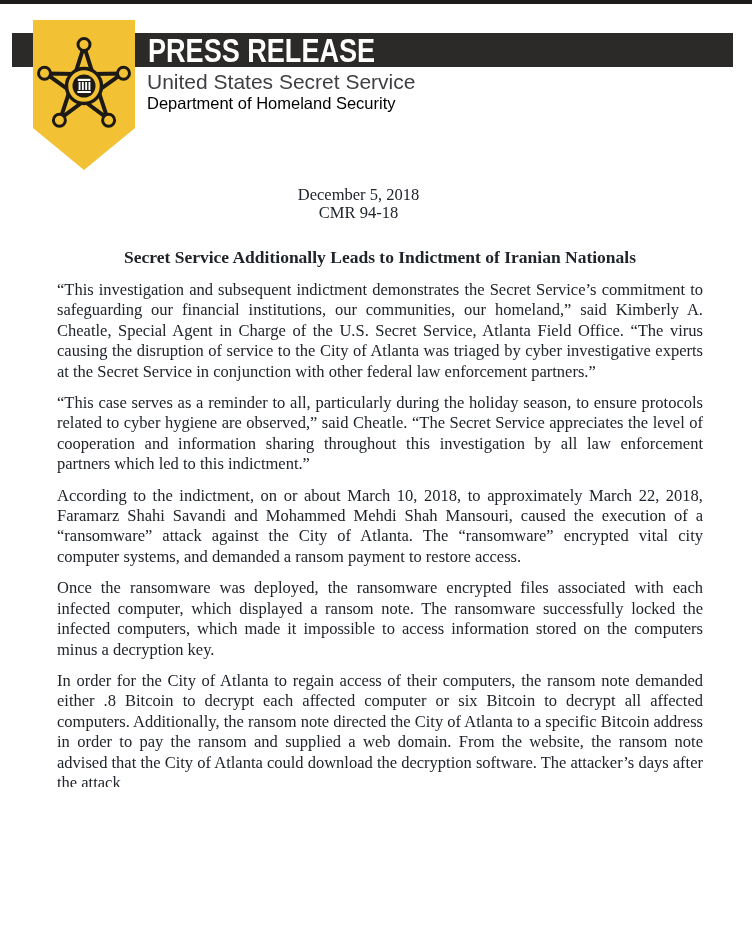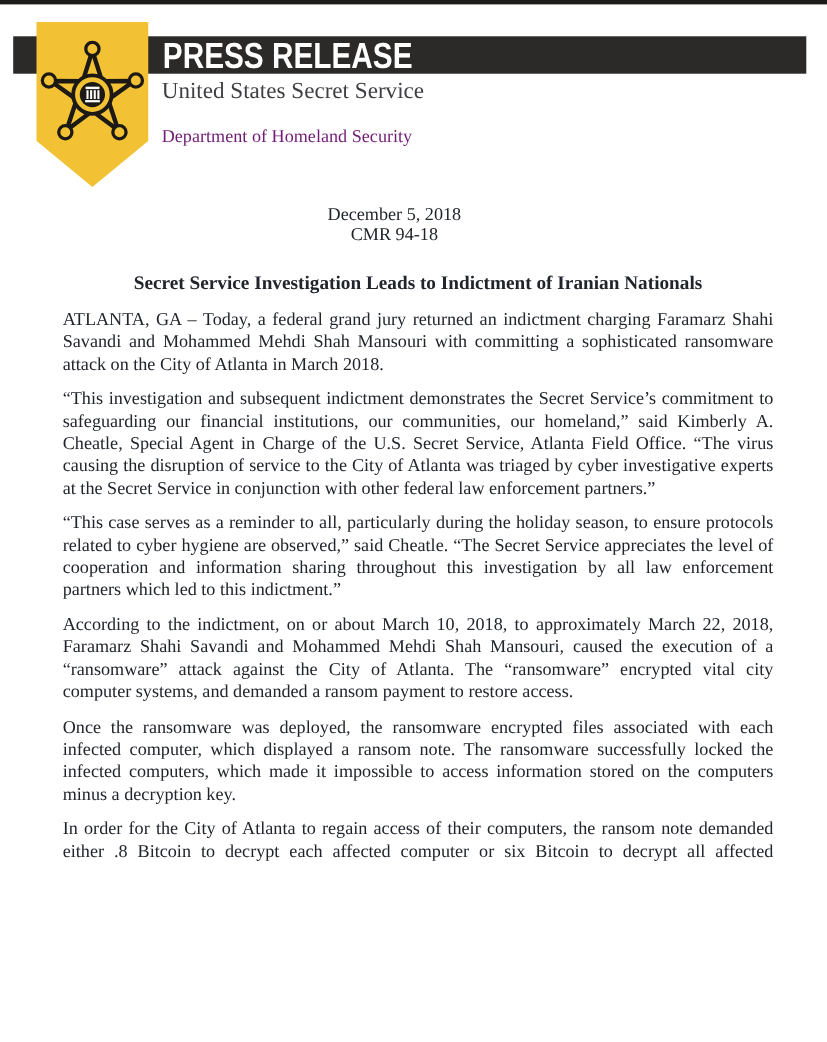--- a/index.html
+++ b/index.html
@@ -38,25 +38,25 @@
     transform-origin: left center;
   }
   .badge {
     position: absolute;
     top: 20px; left: 33px;
     width: 102px; height: 150px;
   }
   .agency {
     position: absolute;
     left: 147px; top: 70px;
-    font-family: Liberation Serif, serif;
+    font-family: Liberation Sans, sans-serif;
     white-space: nowrap;
   }
   .agency-name  { font-size: 21px;   line-height: 24px; color: #3f3e43; }
-  .agency-dept  { font-size: 16.5px; line-height: 19px; color: #701a75; margin-top: 20px; }
+  .agency-dept  { font-size: 16.5px; line-height: 19px; color: #000000; }
 
   
   .content {
     position: absolute;
     left: 57px; top: 186px;
     width: 646px;
     color: #20242b;
   }
   .date-block {
     text-align: center;
@@ -123,25 +123,24 @@
   </div>
 
   <div class="content">
 
     <div class="date-block">
       <div>December 5, 2018</div>
       <div>CMR 94-18</div>
     </div>
 
     <div class="doc-title">
-      <div>Secret Service Investigation Leads to Indictment of Iranian Nationals</div>
+      <div>Secret Service Additionally Leads to Indictment of Iranian Nationals</div>
     </div>
 
     <div class="paragraphs">
-      <p>ATLANTA, GA – Today, a federal grand jury returned an indictment charging Faramarz Shahi Savandi and Mohammed Mehdi Shah Mansouri with committing a sophisticated ransomware attack on the City of Atlanta in March 2018.</p>
       <p>“This investigation and subsequent indictment demonstrates the Secret Service’s commitment to safeguarding our financial institutions, our communities, our homeland,” said Kimberly A. Cheatle, Special Agent in Charge of the U.S. Secret Service, Atlanta Field Office.  “The virus causing the disruption of service to the City of Atlanta was triaged by cyber investigative experts at the Secret Service in conjunction with other federal law enforcement partners.”</p>
       <p>“This case serves as a reminder to all, particularly during the holiday season, to ensure protocols related to cyber hygiene are observed,” said Cheatle. “The Secret Service appreciates the level of cooperation and information sharing throughout this investigation by all law enforcement partners which led to this indictment.”</p>
       <p>According to the indictment, on or about March 10, 2018, to approximately March 22, 2018, Faramarz Shahi Savandi and Mohammed Mehdi Shah Mansouri, caused the execution of a “ransomware” attack against the City of Atlanta. The “ransomware” encrypted vital city computer systems, and demanded a ransom payment to restore access.</p>
       <p>Once the ransomware was deployed, the ransomware encrypted files associated with each infected computer, which displayed a ransom note.  The ransomware successfully locked the infected computers, which made it impossible to access information stored on the computers minus a decryption key.</p>
       <p>In order for the City of Atlanta to regain access of their computers, the ransom note demanded either .8 Bitcoin to decrypt each affected computer or six Bitcoin to decrypt all affected computers.  Additionally, the ransom note directed the City of Atlanta to a specific Bitcoin address in order to pay the ransom and supplied a web domain. From the website, the ransom note advised that the City of Atlanta could download the decryption software.  The attacker’s days after the attack</p>
     </div>
 
   </div>
 </div>
 

